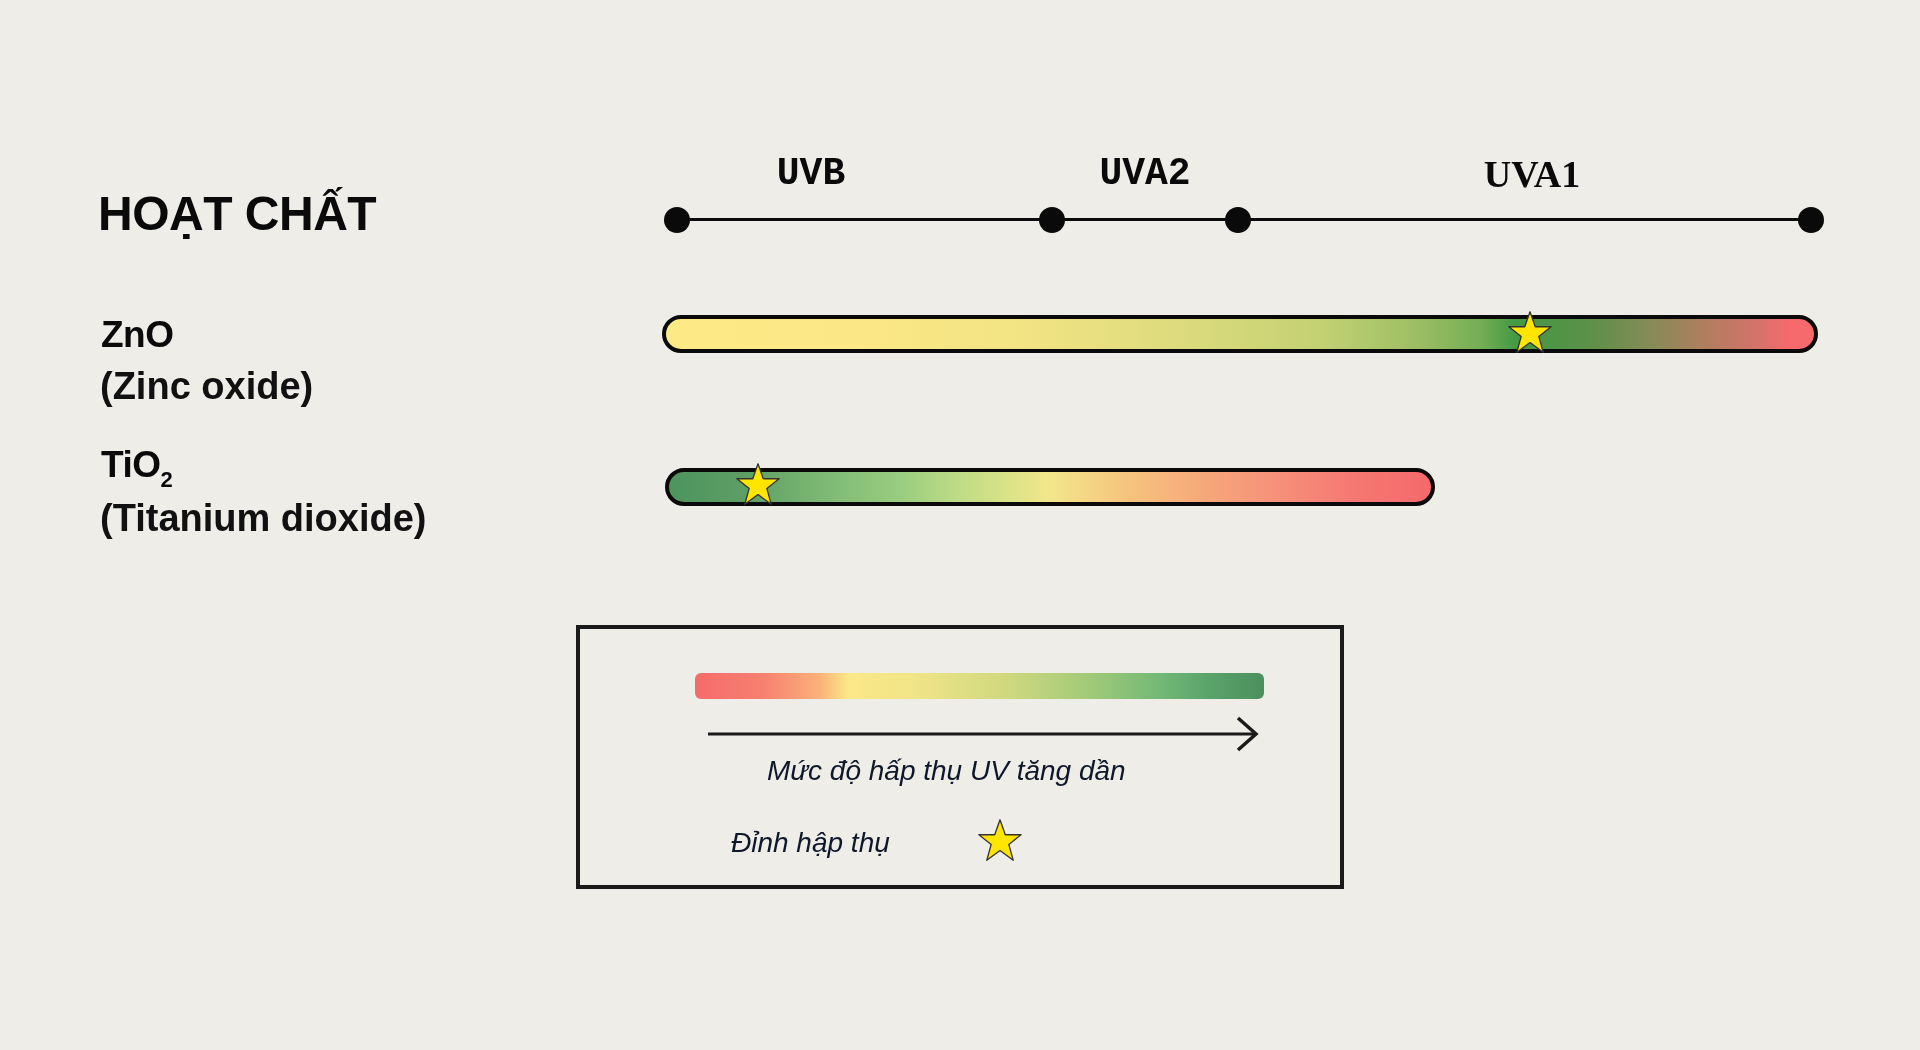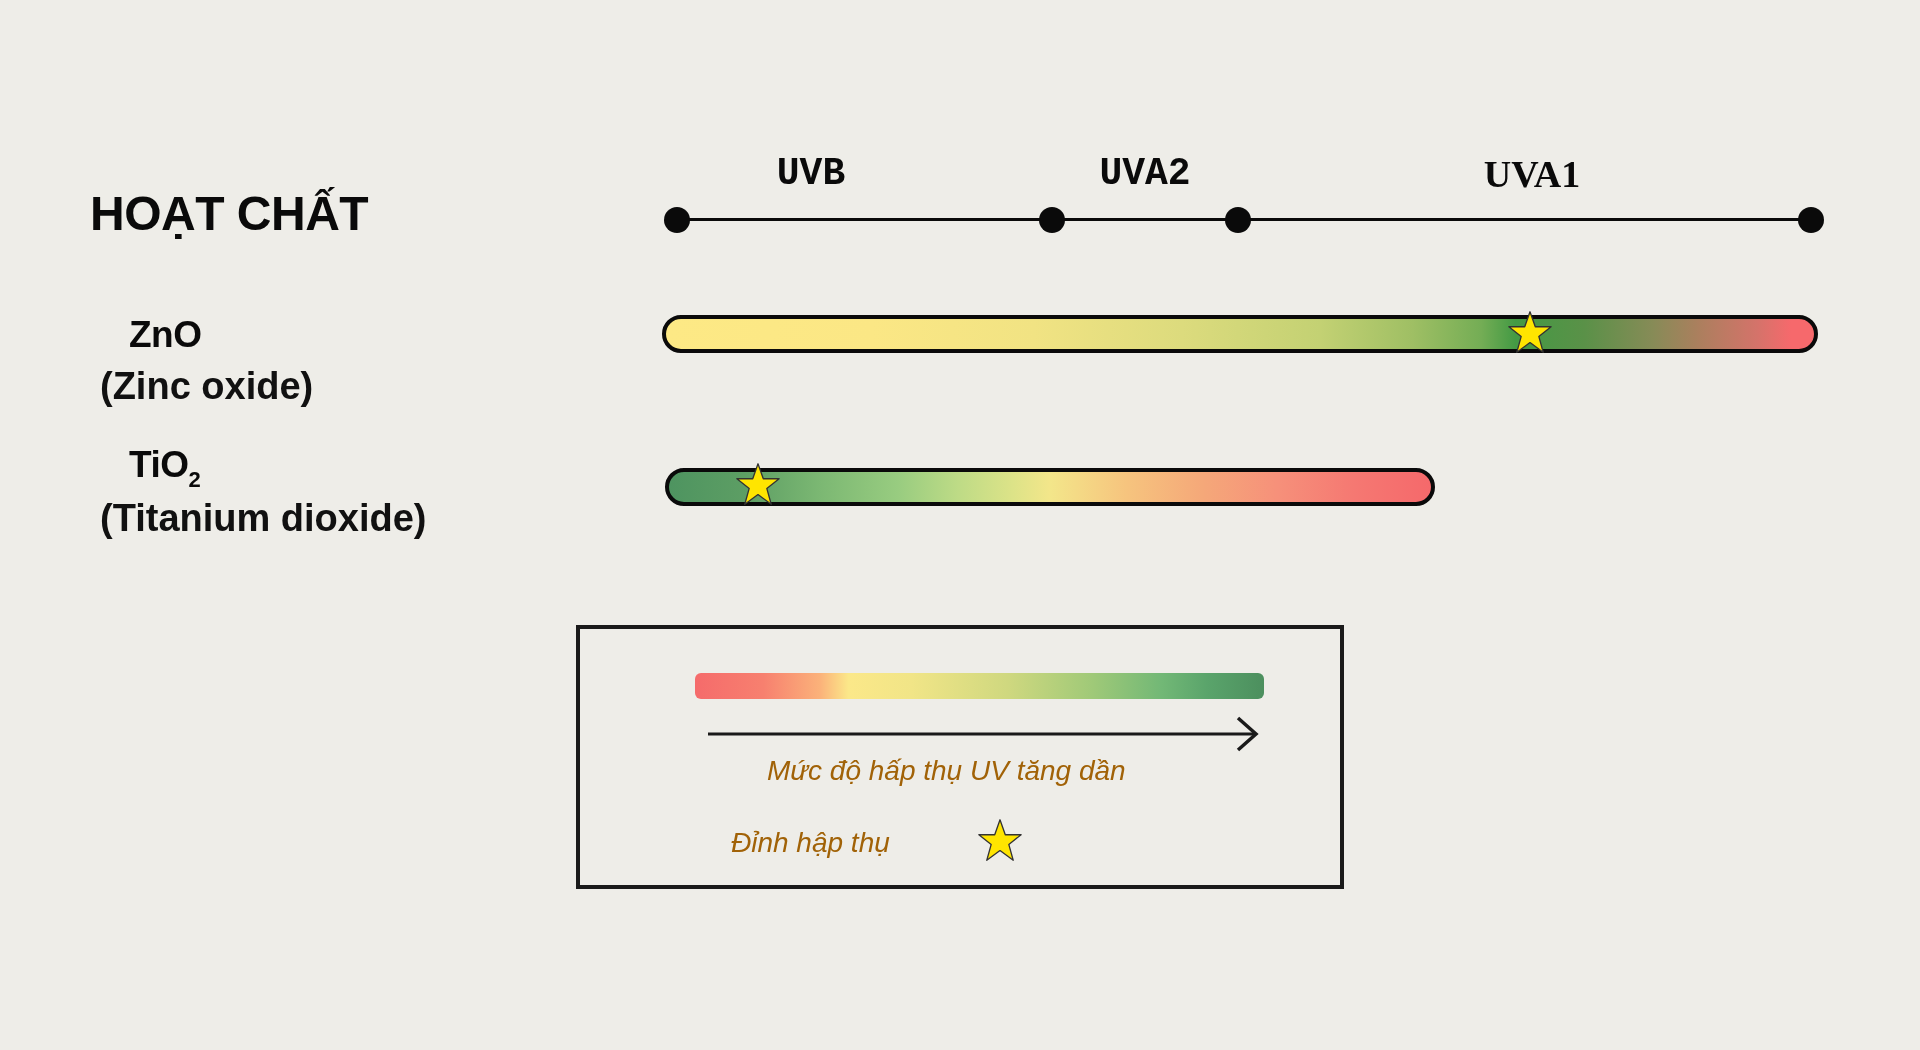--- a/index.html
+++ b/index.html
@@ -4,38 +4,37 @@
 <style>
   html, body { margin:0; padding:0; }
   body {
     width:1920px; height:1050px; overflow:hidden; position:relative;
     background:#eeede8;
     font-family:"Liberation Sans", "DejaVu Sans", sans-serif;
     color:#0a0a0a;
   }
   .abs { position:absolute; }
   .title {
-    left:90px; top:186px; font-size:48px; font-weight:700; letter-spacing:-0.5px;
+    left:98px; top:186px; font-size:48px; font-weight:700; letter-spacing:-0.5px;
     line-height:56px; white-space:nowrap;
   }
   .band-label {
     top:152px; font-size:38px; font-weight:700; line-height:44px; white-space:nowrap;
     transform:translateX(-50%);
   }
   .axis-line {
     left:677px; top:218px; width:1134px; height:3px; background:#0a0a0a;
   }
   .axis-dot {
     width:26px; height:26px; border-radius:50%; background:#0a0a0a;
     top:207px; transform:translateX(-50%);
   }
   .compound-name {
     left:101px; font-size:37px; font-weight:700; line-height:42px; letter-spacing:-0.5px;
     white-space:nowrap;
-    margin-left:28px;
   }
   .compound-name sub { font-size:22px; vertical-align:-10px; }
   .compound-full {
     left:100px; font-size:38px; font-weight:700; line-height:44px; white-space:nowrap;
     color:#111;
   }
   .bar {
     height:30px; border:4px solid #0a0a0a; border-radius:22px; box-sizing:content-box;
   }
   .zno-bar {
@@ -59,21 +58,21 @@
   }
   .legend-gradient {
     left:695px; top:673px; width:569px; height:26px; border-radius:6px;
     background:linear-gradient(to right,
       #f56b6b 0%, #f7806f 12%, #fbb27a 22%, #fbe889 27%,
       #f1e587 38%, #cfd87f 55%, #9fc978 70%, #72b876 82%,
       #5aa46b 90%, #4c8f5e 100%);
   }
   .legend-arrow { left:706px; top:716px; width:556px; height:36px; }
   .legend-text {
-    font-style:italic; font-size:28px; line-height:34px; white-space:nowrap; color:#a16207;
+    font-style:italic; font-size:28px; line-height:34px; white-space:nowrap; color:#0f172a;
   }
 </style>
 </head>
 <body>
 
 <div class="abs title">HOẠT CHẤT</div>
 
 <div class="abs band-label" style="left:811px;font-family:Liberation Mono, monospace;">UVB</div>
 <div class="abs band-label" style="left:1145px;font-family:Liberation Mono, monospace;">UVA2</div>
 <div class="abs band-label" style="left:1532px;font-family:Liberation Serif, serif;">UVA1</div>

